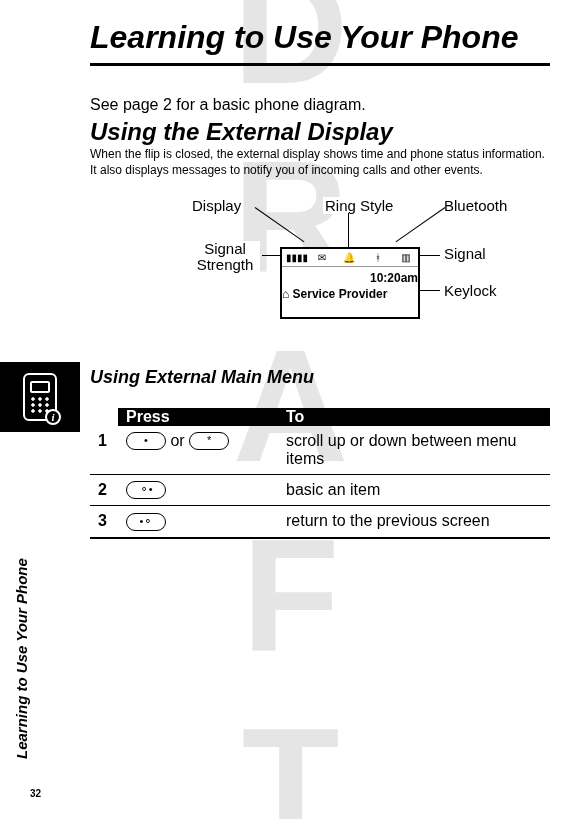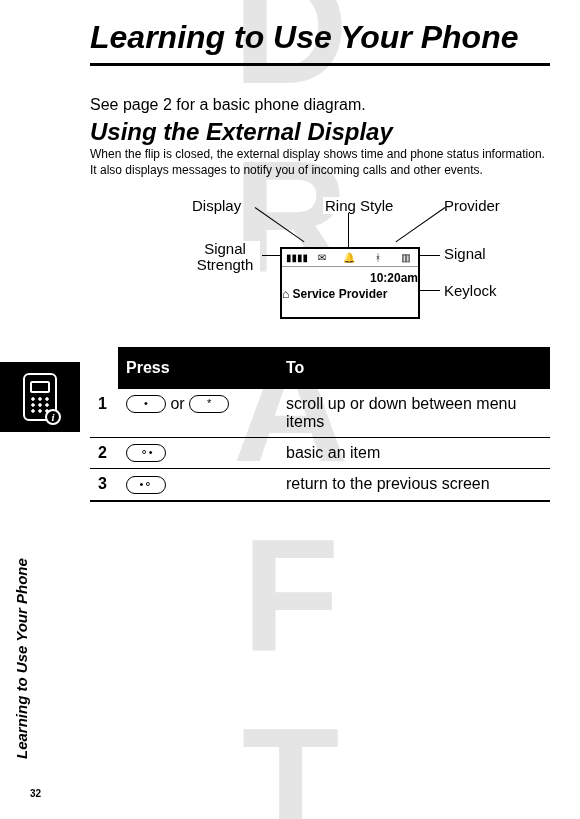--- a/index.html
+++ b/index.html
@@ -171,21 +171,21 @@
     bottom: 20px;
     font-weight: 900;
     font-size: 10px;
   }
 
   
   .press-table { width: 100%; border-collapse: collapse; font-size: 16px; }
   .press-table thead th {
     background: #000; color: #fff;
     text-align: left; font-weight: 700;
-    padding: 12px 8px;
+    padding: 0 8px;
   }
   .press-table thead th.stepcol { background: #fff; width: 28px; }
   .press-table tbody td { padding: 6px 8px; vertical-align: top; border-bottom: 1px solid #000; }
   .press-table tbody tr:last-child td { border-bottom: 2px solid #000; }
   .press-table tbody td.step { font-weight: 700; width: 28px; }
   .press-table tbody td.keycol { width: 160px; }
 
   .keycap {
     display: inline-block;
     min-width: 40px; height: 18px;
@@ -210,21 +210,21 @@
 
   <p class="intro">See page 2 for a basic phone diagram.</p>
 
   <h2 class="section">Using the External Display</h2>
   <p class="body">When the flip is closed, the external display shows time and phone status information. It also displays messages to notify you of incoming calls and other events.</p>
 
   <div class="diagram-area">
 
     <span class="label" style="left:100px; top:0;">Display</span>
     <span class="label" style="left:222px; top:0;margin-left:11px;">Ring Style</span>
-    <span class="label" style="left:352px; top:0;">Provider</span>
+    <span class="label" style="left:352px; top:0;">Bluetooth</span>
 
     <span class="label" style="left:100px; top:44px; text-align:center; width:70px; line-height:1.1;">Signal Strength</span>
     <span class="label" style="left:352px; top:48px;">Signal</span>
     <span class="label" style="left:352px; top:85px;">Keylock</span>
 
     <div class="line" style="left:165px; top:10px; width:60px; height:1px; transform:rotate(35deg); transform-origin:left center;"></div>
     <div class="line" style="left:258px; top:16px; width:1px; height:36px;"></div>
     <div class="line" style="left:355px; top:10px; width:60px; height:1px; transform:rotate(145deg); transform-origin:left center;"></div>
     <div class="line" style="left:172px; top:58px; width:20px; height:1px;"></div>
     <div class="line" style="left:330px; top:58px; width:20px; height:1px;"></div>
@@ -239,20 +239,21 @@
         <span class="status-icon">▥</span>
       </div>
       <div class="time-row">10:20am</div>
       <div class="provider-row">
         <span>⌂</span>
         <span>Service Provider</span>
       </div>
     </div>
   </div>
 
+  <h3 class="subsection">Using External Main Menu</h3>
 
   <table class="press-table">
     <thead>
       <tr>
         <th class="stepcol"></th>
         <th>Press</th>
         <th>To</th>
       </tr>
     </thead>
     <tbody>

